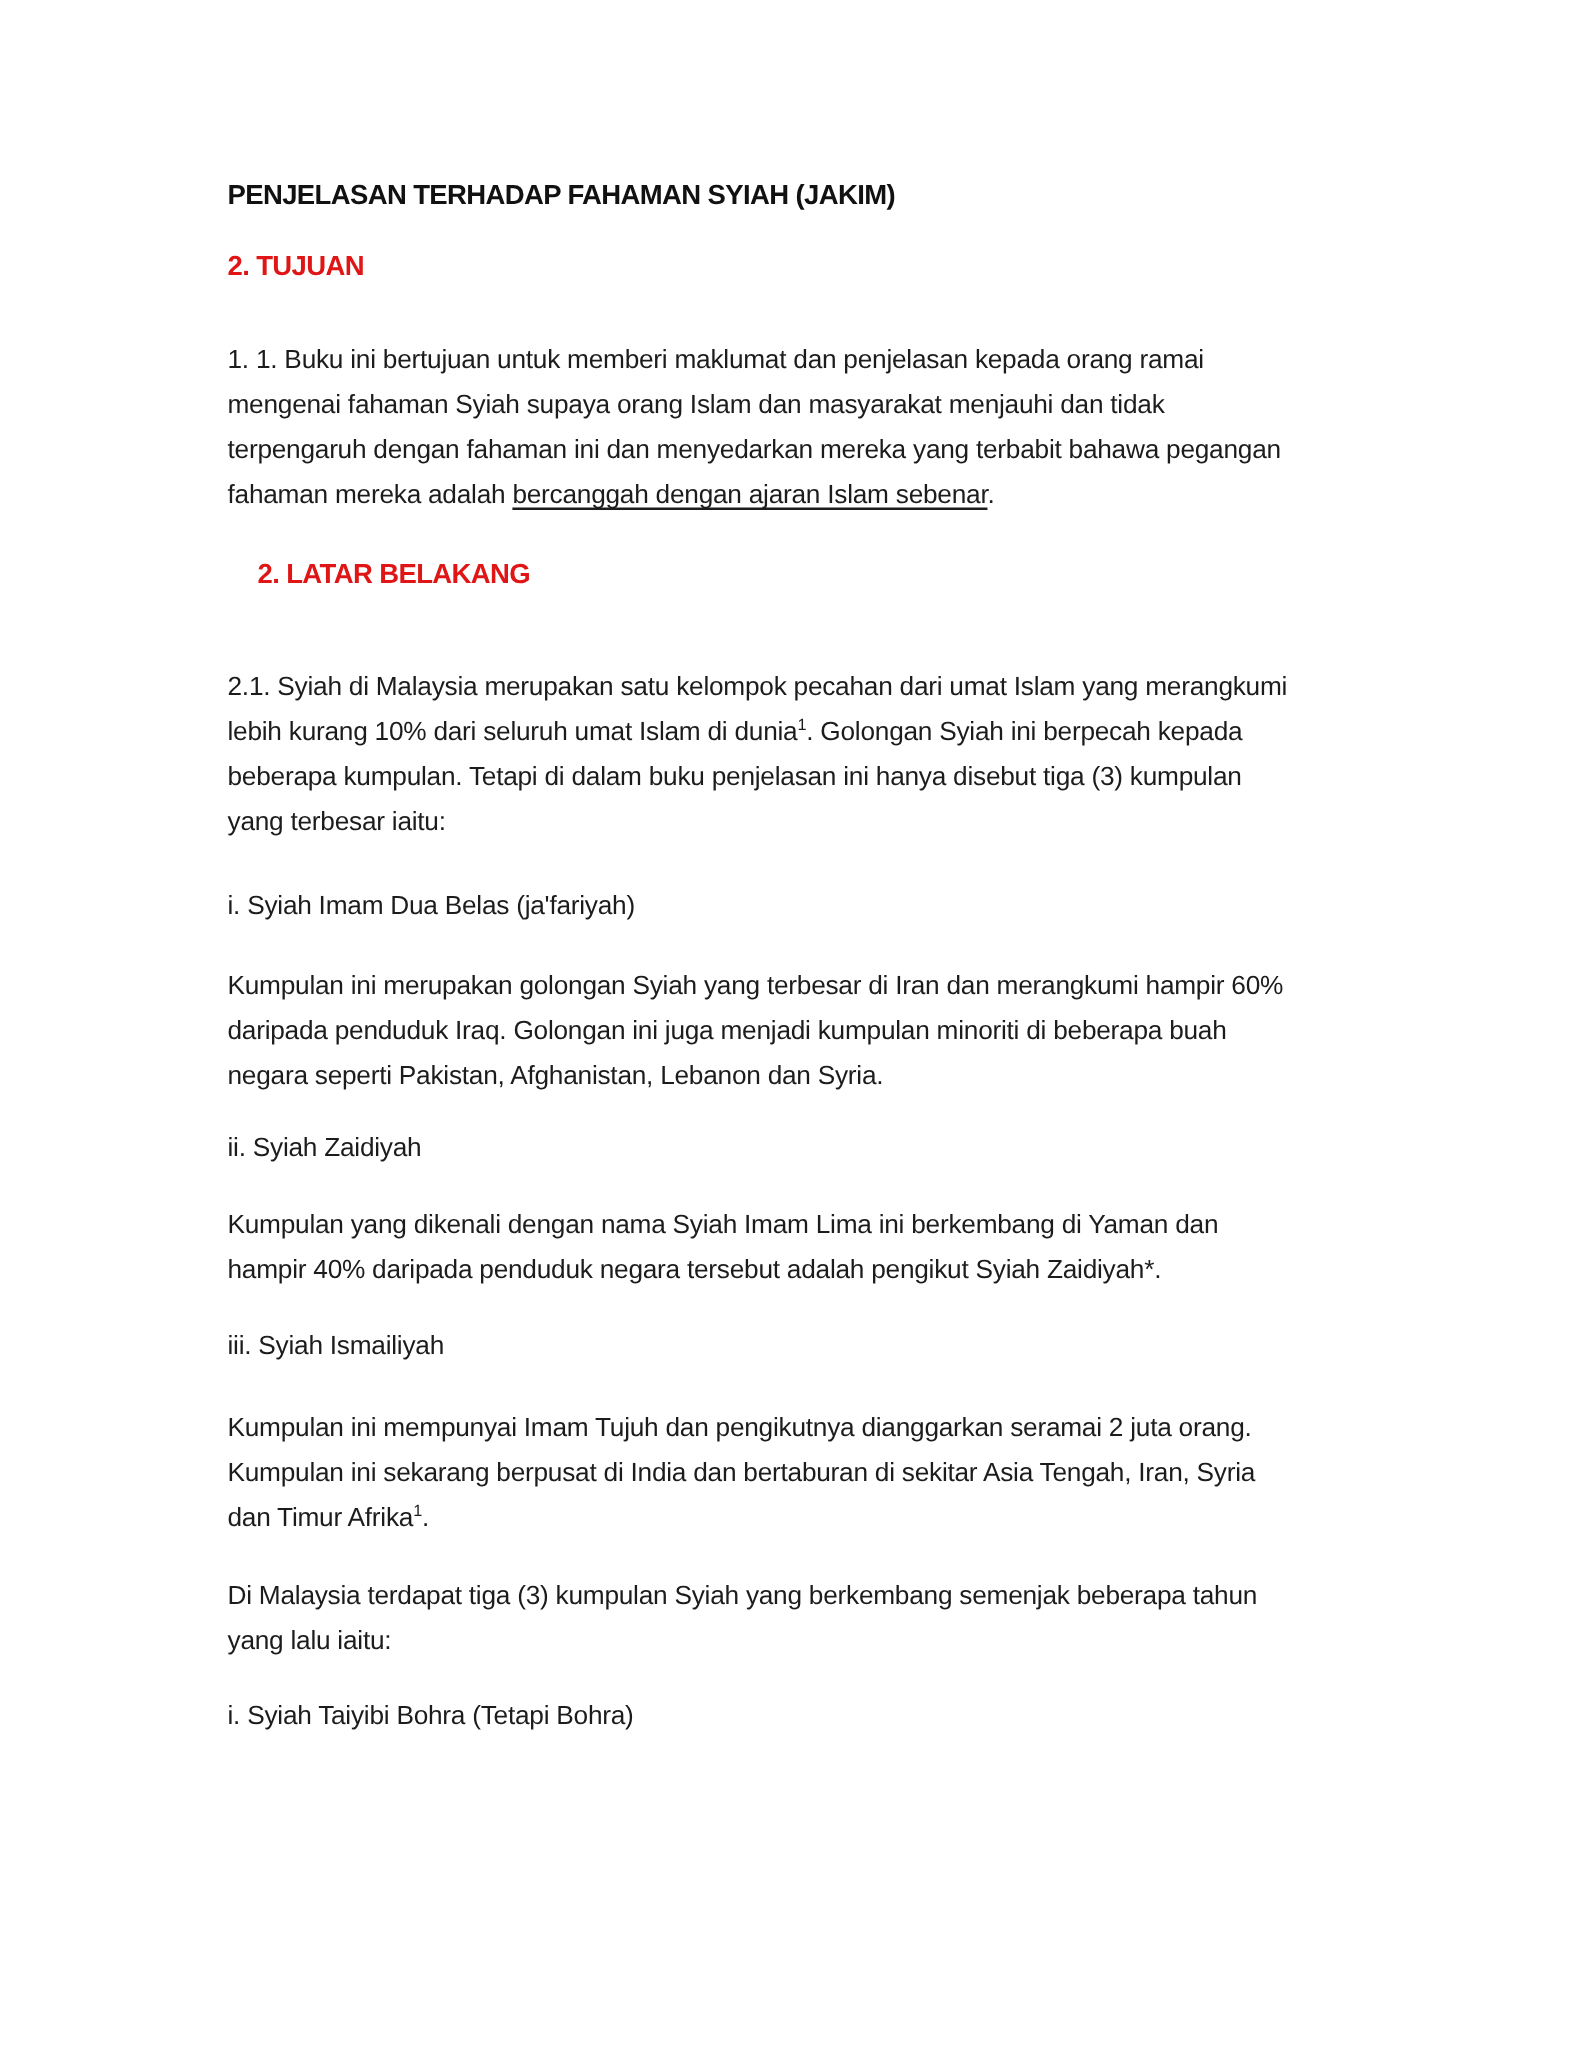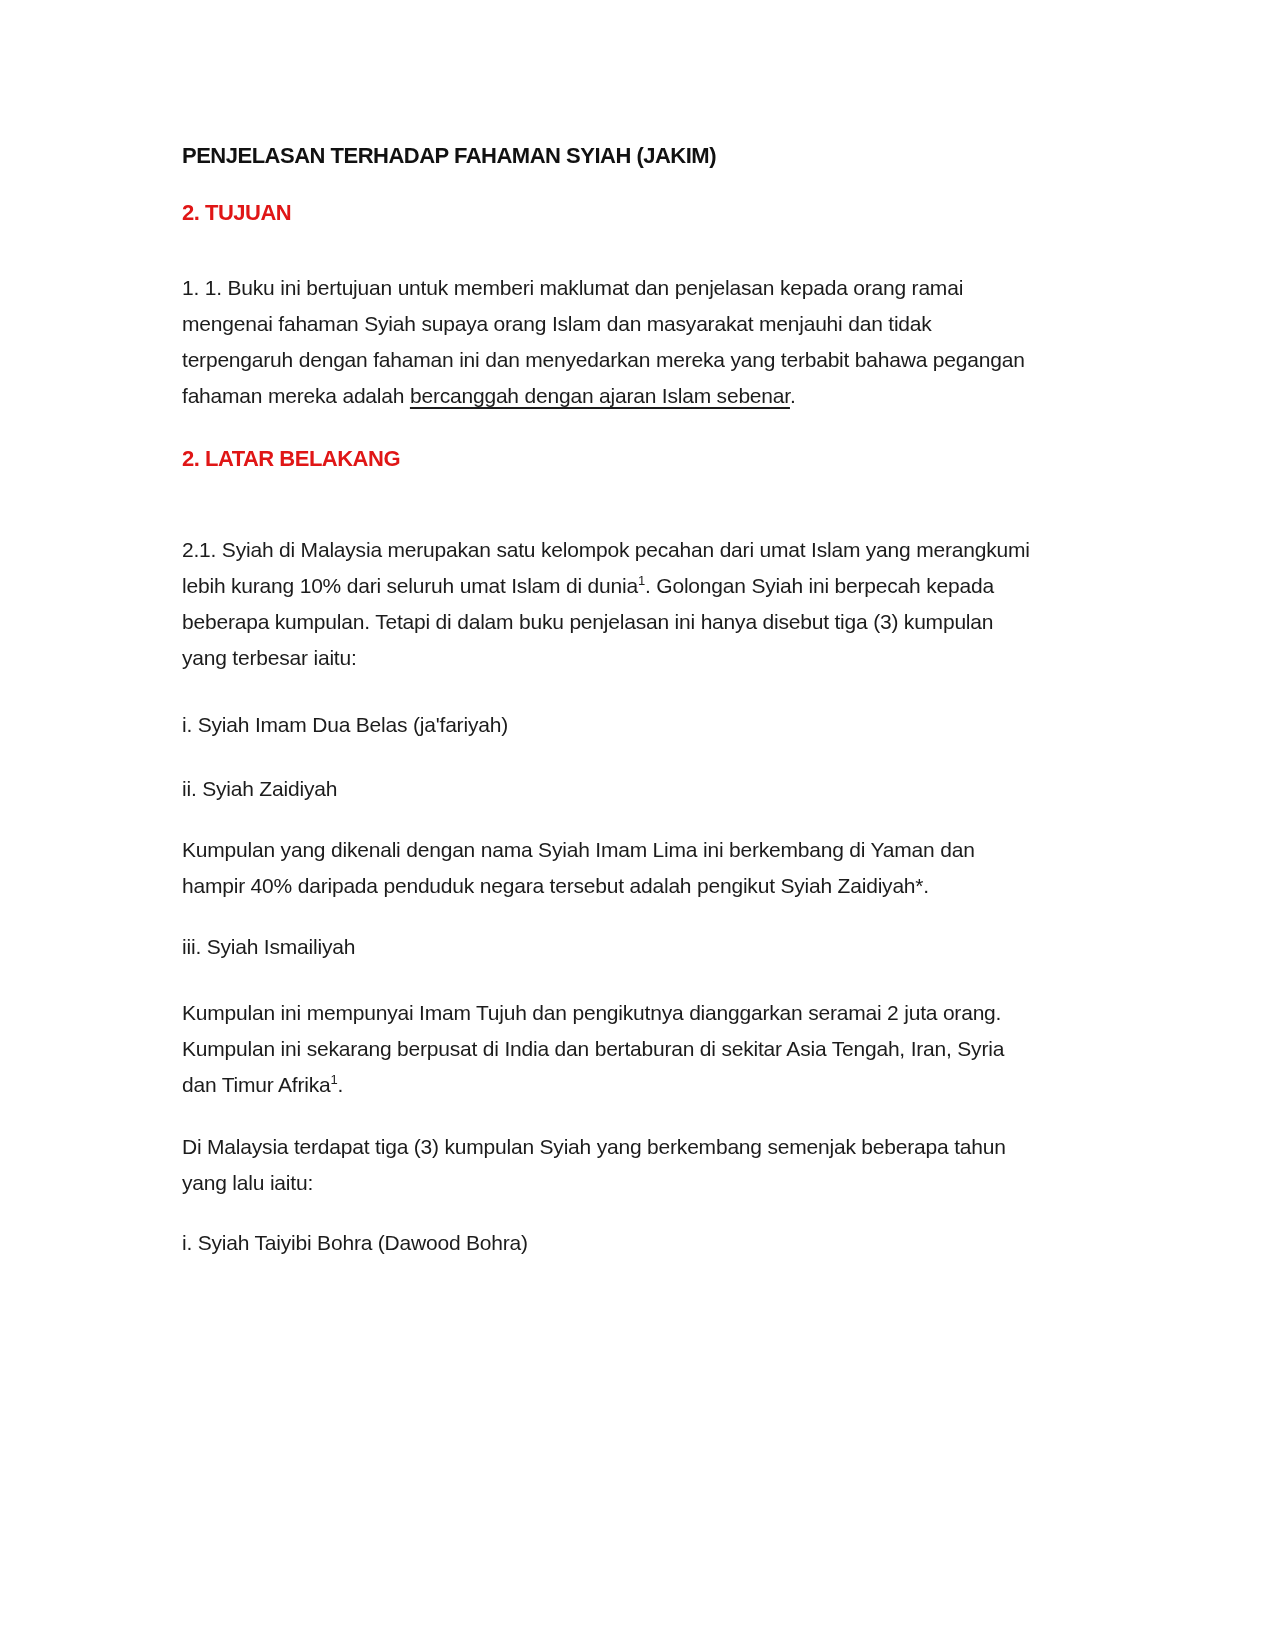--- a/index.html
+++ b/index.html
@@ -49,47 +49,48 @@
   }
   .m22 { margin-bottom: 22px; }
   .m24 { margin-bottom: 24px; }
   .m25 { margin-bottom: 25px; }
   .m26 { margin-bottom: 26px; }
   .m27 { margin-bottom: 27px; }
   .m28 { margin-bottom: 28px; }
   .m30 { margin-bottom: 30px; }
   .m31 { margin-bottom: 31px; }
   .m39 { margin-bottom: 39px; }
-  .m55 { margin-bottom: 55px; }
+  .m55 { margin-bottom: 55px; margin-left: 24px; }
   .m57 { margin-bottom: 57px; }
 </style>
 </head>
 <body>
 
 <div class="page">
 
   <div class="doc-title">PENJELASAN TERHADAP FAHAMAN SYIAH (JAKIM)</div>
 
   <div class="sec-heading m39">2. TUJUAN</div>
 
   <p class="m27"><span>1. 1. Buku ini bertujuan untuk memberi maklumat dan penjelasan kepada orang ramai mengenai fahaman Syiah supaya orang Islam dan masyarakat menjauhi dan tidak terpengaruh dengan fahaman ini dan menyedarkan mereka yang terbabit bahawa pegangan fahaman mereka adalah </span><span class="u">bercanggah dengan ajaran Islam sebenar</span><span>.</span></p>
 
 
   <div class="sec-heading m55">2. LATAR BELAKANG</div>
 
   <p class="m31"><span>2.1. Syiah di Malaysia merupakan satu kelompok pecahan dari umat Islam yang merangkumi lebih kurang 10% dari seluruh umat Islam di dunia</span><sup>1</sup><span>.  Golongan Syiah ini berpecah kepada beberapa kumpulan. Tetapi di dalam buku penjelasan ini hanya disebut tiga (3) kumpulan yang terbesar iaitu:</span></p>
 
   <p class="m28">i. Syiah Imam Dua Belas (ja'fariyah)</p>
 
+  <p class="m22">Kumpulan ini merupakan golongan Syiah yang terbesar di Iran dan merangkumi hampir 60% daripada penduduk Iraq. Golongan ini juga menjadi kumpulan minoriti di beberapa buah negara seperti Pakistan, Afghanistan, Lebanon dan Syria.</p>
 
   <p class="m25">ii. Syiah Zaidiyah</p>
 
   <p class="m25">Kumpulan yang dikenali dengan nama Syiah Imam Lima ini berkembang di Yaman dan hampir 40% daripada penduduk negara tersebut adalah pengikut Syiah Zaidiyah*.</p>
 
   <p class="m30">iii. Syiah Ismailiyah</p>
 
   <p class="m26"><span>Kumpulan ini mempunyai Imam Tujuh dan pengikutnya dianggarkan seramai 2 juta orang. Kumpulan ini sekarang berpusat di India dan bertaburan di sekitar Asia Tengah, Iran, Syria dan Timur Afrika</span><sup>1</sup><span>.</span></p>
 
   <p class="m24">Di Malaysia terdapat tiga (3) kumpulan Syiah yang berkembang semenjak beberapa tahun yang lalu iaitu:</p>
 
-  <p>i. Syiah Taiyibi Bohra (Dawood Bohra)</p>
+  <p>i. Syiah Taiyibi Bohra (Tetapi Bohra)</p>
 
 </div>
 
 </body></html>

